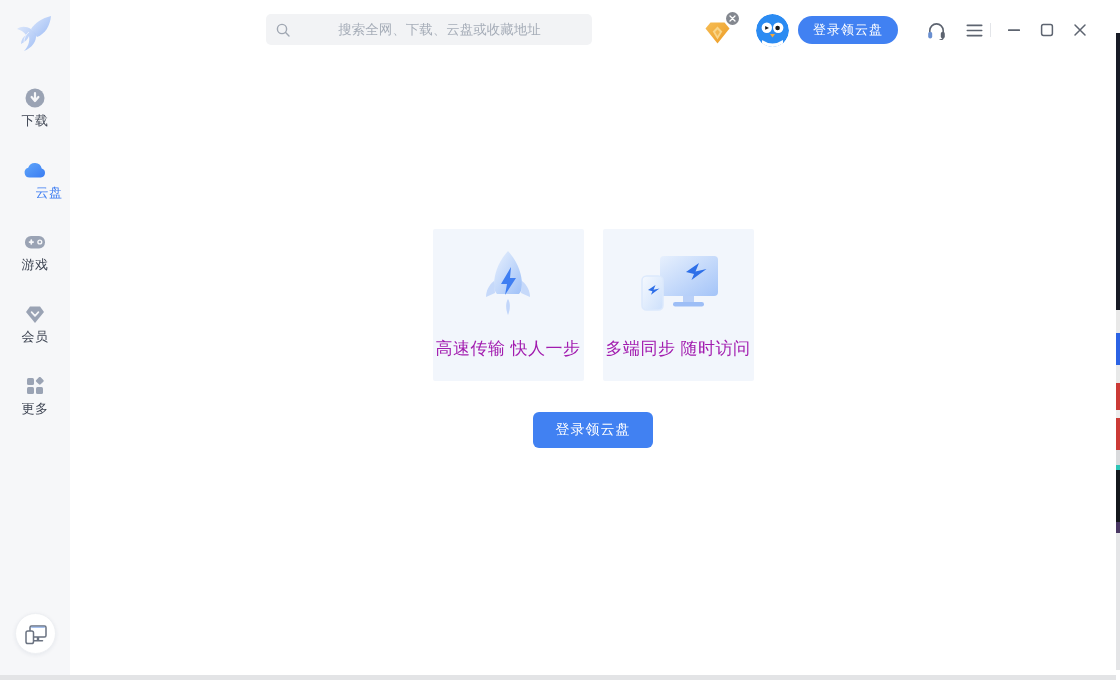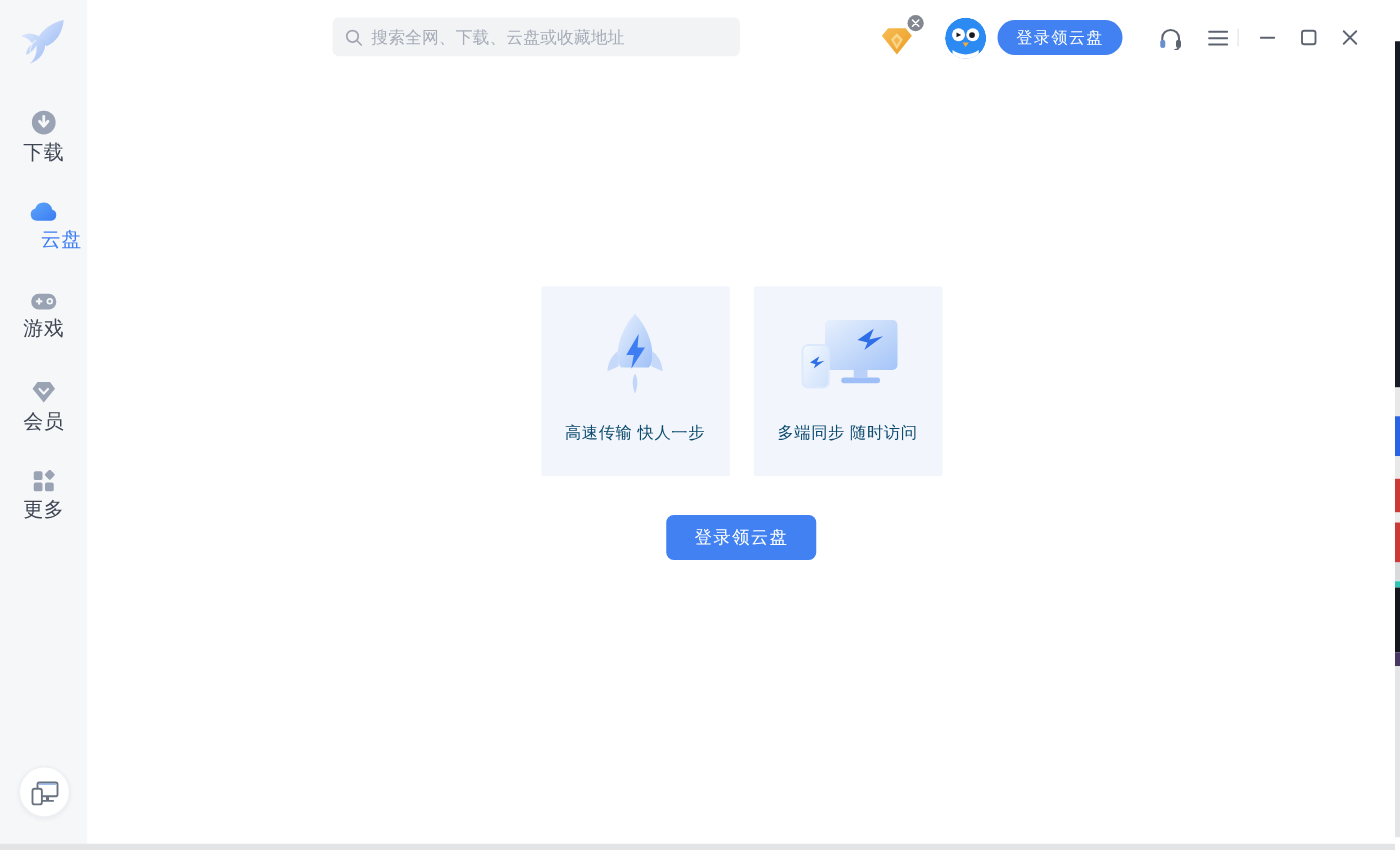--- a/index.html
+++ b/index.html
@@ -11,36 +11,36 @@
   .right-strip { position:absolute; right:0; top:0; width:4px; height:680px; z-index:50; }
   .bottom-strip { position:absolute; left:0; bottom:0; width:1116px; height:5px; background:#e3e4e6; z-index:40; }
 
   
   .sidebar { position:absolute; left:0; top:0; width:70px; height:675px; background:#f6f7f9; }
   .logo { position:absolute; top:11px; left:13px; width:44px; height:44px; }
   .nav { position:absolute; top:88px; left:0; width:70px; display:flex; flex-direction:column; align-items:center; }
   .nav-item { width:70px; height:42px; margin-bottom:30px; display:flex; flex-direction:column;
               align-items:center; justify-content:flex-start; cursor:pointer; }
   .nav-item .ni-icon { height:22px; display:flex; align-items:center; justify-content:center; }
-  .nav-item .ni-label { margin-top:4px; font-size:16px; color:#3d4452; letter-spacing:.5px; }
+  .nav-item .ni-label { margin-top:4px; font-size:13px; color:#3d4452; letter-spacing:.5px; }
   .nav-item.active .ni-label { color:#3f7ef2;margin-left:28px; }
   .device-btn { position:absolute; left:15px; bottom:21px; width:41px; height:41px; border-radius:50%;
                 background:#fff; border:1px solid #eef0f3; box-shadow:0 1px 4px rgba(20,40,80,.07);
                 display:flex; align-items:center; justify-content:center; cursor:pointer; }
 
   
   .content { position:absolute; left:70px; top:0; width:1046px; height:675px; background:#fff; }
 
   
   .titlebar { position:relative; height:60px; width:100%; }
   .searchbox { position:absolute; left:196px; top:14px; width:326px; height:31px; background:#f2f3f5;
                border-radius:5px; display:flex; align-items:center; padding:0 10px; }
   .searchbox svg { flex:0 0 auto; margin-right:7px; }
   .searchbox input { flex:1; border:none; outline:none; background:transparent; font-size:13.5px; color:#333;
-                     font-family:"Liberation Sans", sans-serif; }
+                     font-family:"Liberation Sans", sans-serif;text-align:center; }
   .searchbox input::placeholder { color:#a6adb8; }
   .tb-right { position:absolute; right:0; top:0; height:60px; display:flex; align-items:center; padding-right:26px; }
   .vip-wrap { position:relative; width:32px; height:36px; margin-right:20px; cursor:pointer; }
   .vip-wrap > svg { position:absolute; left:0; bottom:2px; }
   .vip-close { position:absolute; top:0; right:-3px; width:13px; height:13px; border-radius:50%;
                background:#83878f; display:flex; align-items:center; justify-content:center; cursor:pointer; }
   .avatar { width:33px; height:33px; border-radius:50%; overflow:hidden; margin-right:9px; cursor:pointer; }
   .login-btn { height:28px; padding:0 15px; margin-right:27px; border:none; border-radius:14px;
                background:#4181f2; color:#fff; font-size:13px; letter-spacing:1px; cursor:pointer;
                font-family:"Liberation Sans", sans-serif; }
@@ -49,21 +49,21 @@
   .tb-divider { width:1px; height:14px; background:#e3e5e9; margin:0 11px 0 5px; }
   .win-btn { background:none; border:none; width:20px; height:24px; display:flex; align-items:center;
              justify-content:center; cursor:pointer; padding:0; margin-left:13px; }
 
   
   .hero { position:absolute; top:229px; left:0; width:100%; display:flex; flex-direction:column; align-items:center; }
   .cards { display:flex; gap:19px; }
   .card { width:151px; height:152px; background:#f2f6fc; border-radius:2px; display:flex;
           flex-direction:column; align-items:center; }
   .card .card-icon { height:108px; display:flex; align-items:center; justify-content:center; }
-  .card .card-label { font-size:13px; color:#0c4a6e; letter-spacing:.5px; }
+  .card .card-label { font-size:17px; color:#a21caf; letter-spacing:.5px; }
   .cta-btn { margin-top:31px; width:120px; height:36px; border:none; border-radius:6px; background:#4181f2;
              color:#fff; font-size:14px; letter-spacing:1px; cursor:pointer;
              font-family:"Liberation Sans", sans-serif; }
 </style>
 </head>
 <body>
 
 <div class="stage">
 
   <aside class="sidebar">

